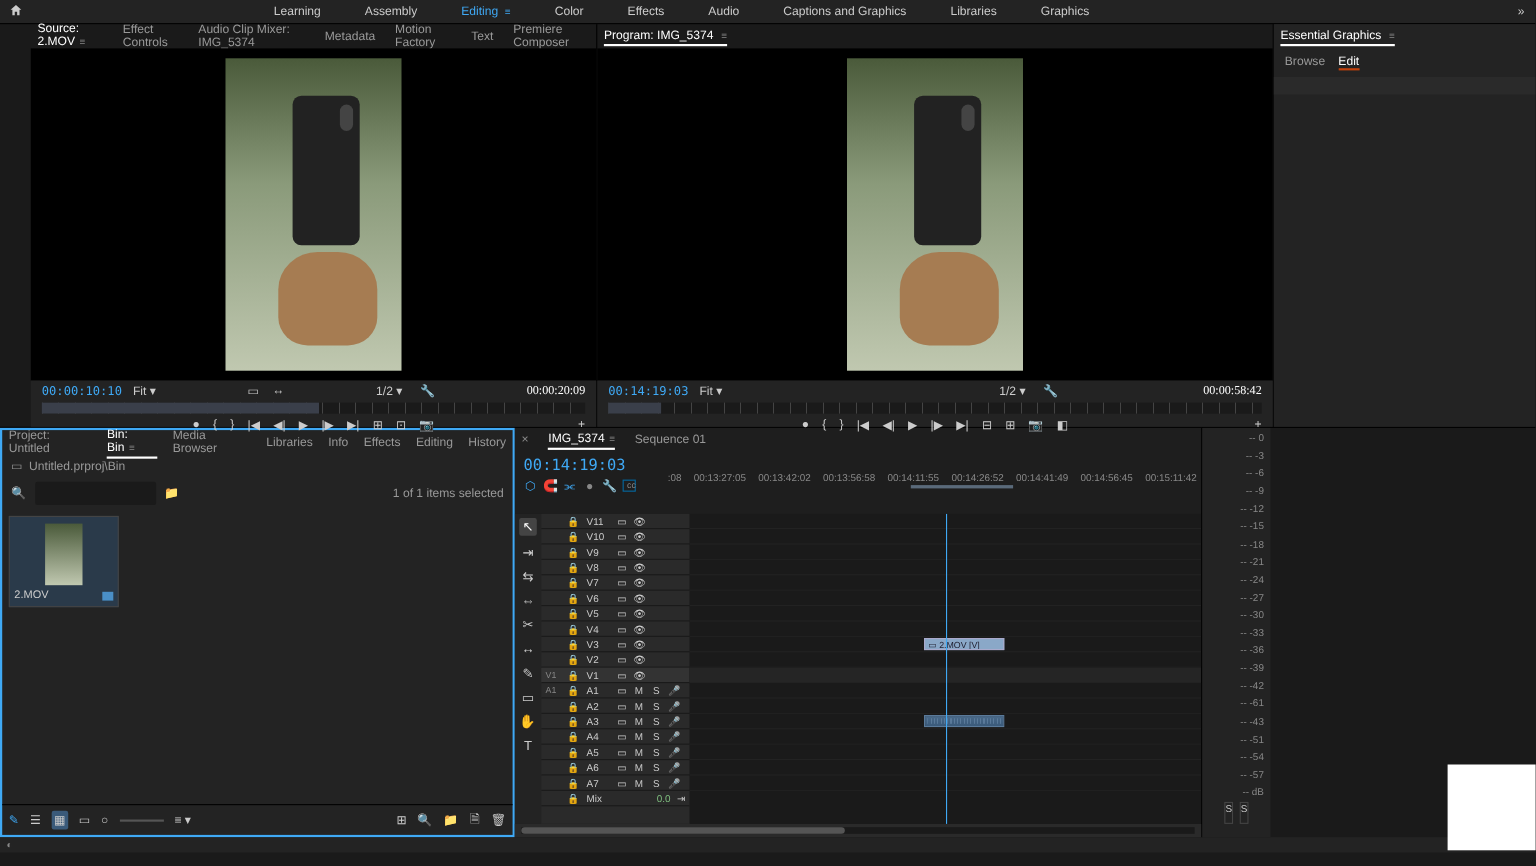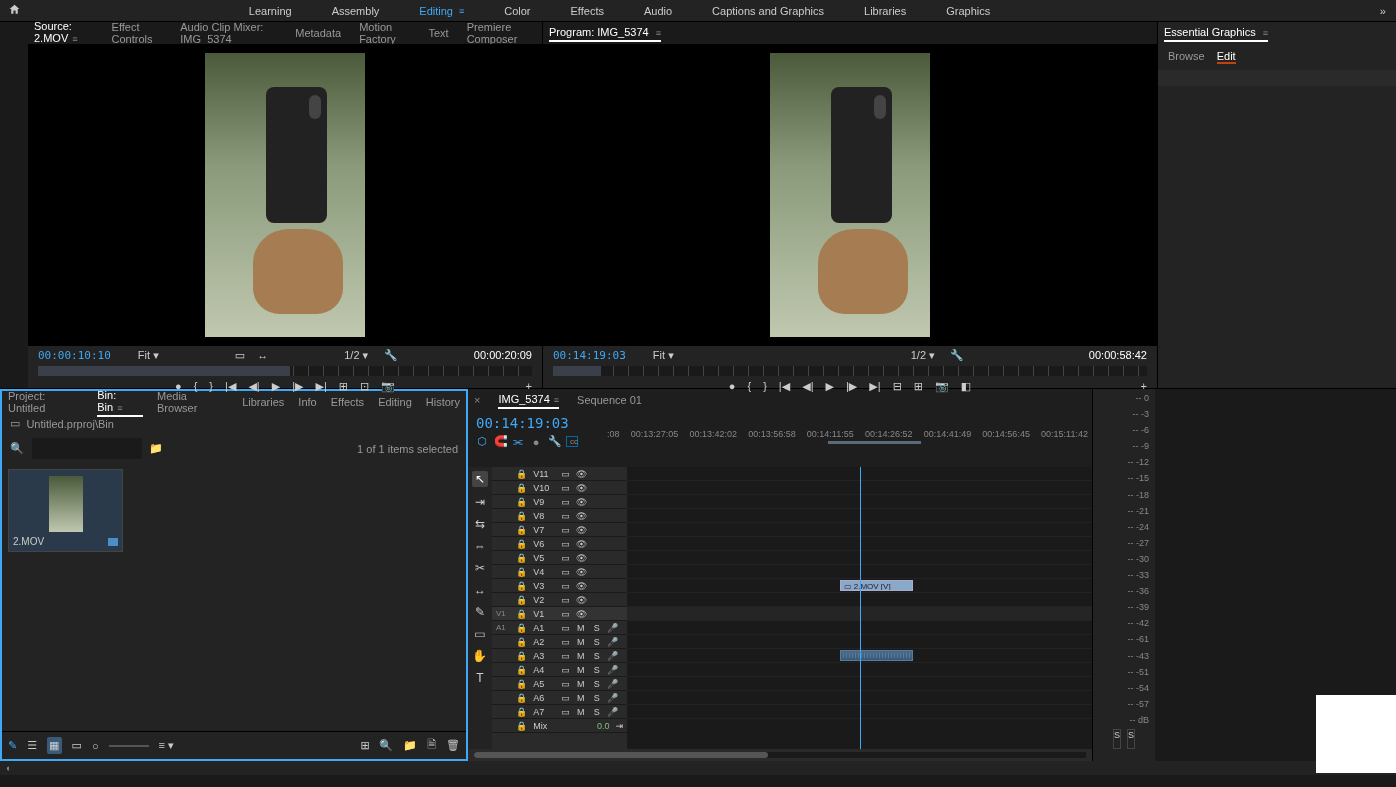--- a/index.html
+++ b/index.html
@@ -28,22 +28,22 @@
 
 .monitor-area { flex: 1; display: flex; align-items: center; justify-content: center; background: #000; position: relative; }
 .monitor-img { width: 160px; height: 284px; background: linear-gradient(180deg,#4a5a3a 0%,#8a9a7a 40%,#c0c8b0 100%); position: relative; }
 .phone-mock { position: absolute; left: 38%; top: 12%; width: 38%; height: 48%; background: #222; border-radius: 8px; }
 .hand-mock { position: absolute; left: 30%; bottom: 8%; width: 56%; height: 30%; background: #a67c52; border-radius: 40% 40% 30% 30%; }
 .phone-cam { position: absolute; right: 10%; top: 6%; width: 12px; height: 24px; background: #444; border-radius: 6px; }
 
 .monitor-ctrl { height: 42px; background: #232323; }
 .timecode-row { display: flex; align-items: center; height: 18px; padding: 0 10px; }
 .tc-blue { color: #3fa9f5; font-family: monospace; }
-.tc-white { color: #fff; font-family: Liberation Sans, sans-serif; margin-left: auto; }
-.fit-select { margin-left: 27px; color: #ccc; cursor: pointer; }
+.tc-white { color: #fff; font-family: Liberation Serif, serif; margin-left: auto; }
+.fit-select { margin-left: 10px; color: #ccc; cursor: pointer; }
 .zoom-select { margin-left: auto; margin-right: 10px; color: #ccc; cursor: pointer; }
 .safe-icon { margin: 0 6px; cursor: pointer; }
 .scrubbar { height: 10px; background: #1a1a1a; position: relative; margin: 2px 10px 0; }
 .scrubbar::before { content: ""; position: absolute; inset: 0; background: repeating-linear-gradient(90deg,#444 0,#444 1px,transparent 1px,transparent 15px); }
 .scrub-played { position: absolute; left: 0; top: 0; bottom: 0; background: #3a3f4a; }
 .transport { display: flex; justify-content: center; gap: 12px; align-items: center; height: 16px; margin-top: 2px; }
 .transport .btn { cursor: pointer; color: #ccc; font-size: 11px; }
 .transport-right { position: absolute; right: 10px; }
 
 
@@ -51,21 +51,21 @@
 .project-panel { width: 468px; border: 2px solid #3fa9f5; display: flex; flex-direction: column; background: #232323; }
 .timeline-panel { width: 625px; background: #1e1e1e; display: flex; flex-direction: column; border-right: 1px solid #000; }
 .audio-meter { width: 62px; background: #232323; }
 .chat-placeholder { position: absolute; right: 0; bottom: 14px; width: 80px; height: 78px; background: #fff; }
 
 .breadcrumb { display: flex; align-items: center; padding: 4px 8px; color: #999; gap: 6px; }
 .search-row { display: flex; align-items: center; padding: 4px 8px; gap: 8px; }
 .search-input { background: #1a1a1a; border: none; color: #fff; padding: 3px 6px; width: 110px; border-radius: 2px; }
 .item-count { margin-left: auto; color: #999; }
 .bin-grid { flex: 1; padding: 6px; overflow: auto; }
-.clip-thumb { width: 115px; background: #2d2d2d; padding: 4px; border: 1px solid #444; }
+.clip-thumb { width: 100px; background: #2d2d2d; padding: 4px; border: 1px solid #444; }
 .clip-thumb.selected { background: #2a3a4a; }
 .clip-img { width: 34px; height: 56px; margin: 2px auto 4px; background: linear-gradient(180deg,#4a5a3a,#c0c8b0); display: block; }
 .clip-label { font-size: 10px; display: flex; justify-content: space-between; align-items: center; }
 .clip-badge { width: 10px; height: 8px; background: #4a8fc7; }
 .view-toolbar { display: flex; align-items: center; padding: 4px 6px; gap: 10px; border-top: 1px solid #000; }
 .view-toolbar .active-view { background: #3a5a7a; padding: 2px; border-radius: 2px; }
 .zoom-slider { width: 40px; height: 2px; background: #555; position: relative; }
 
 
 .tl-header { display: flex; height: 56px; }

